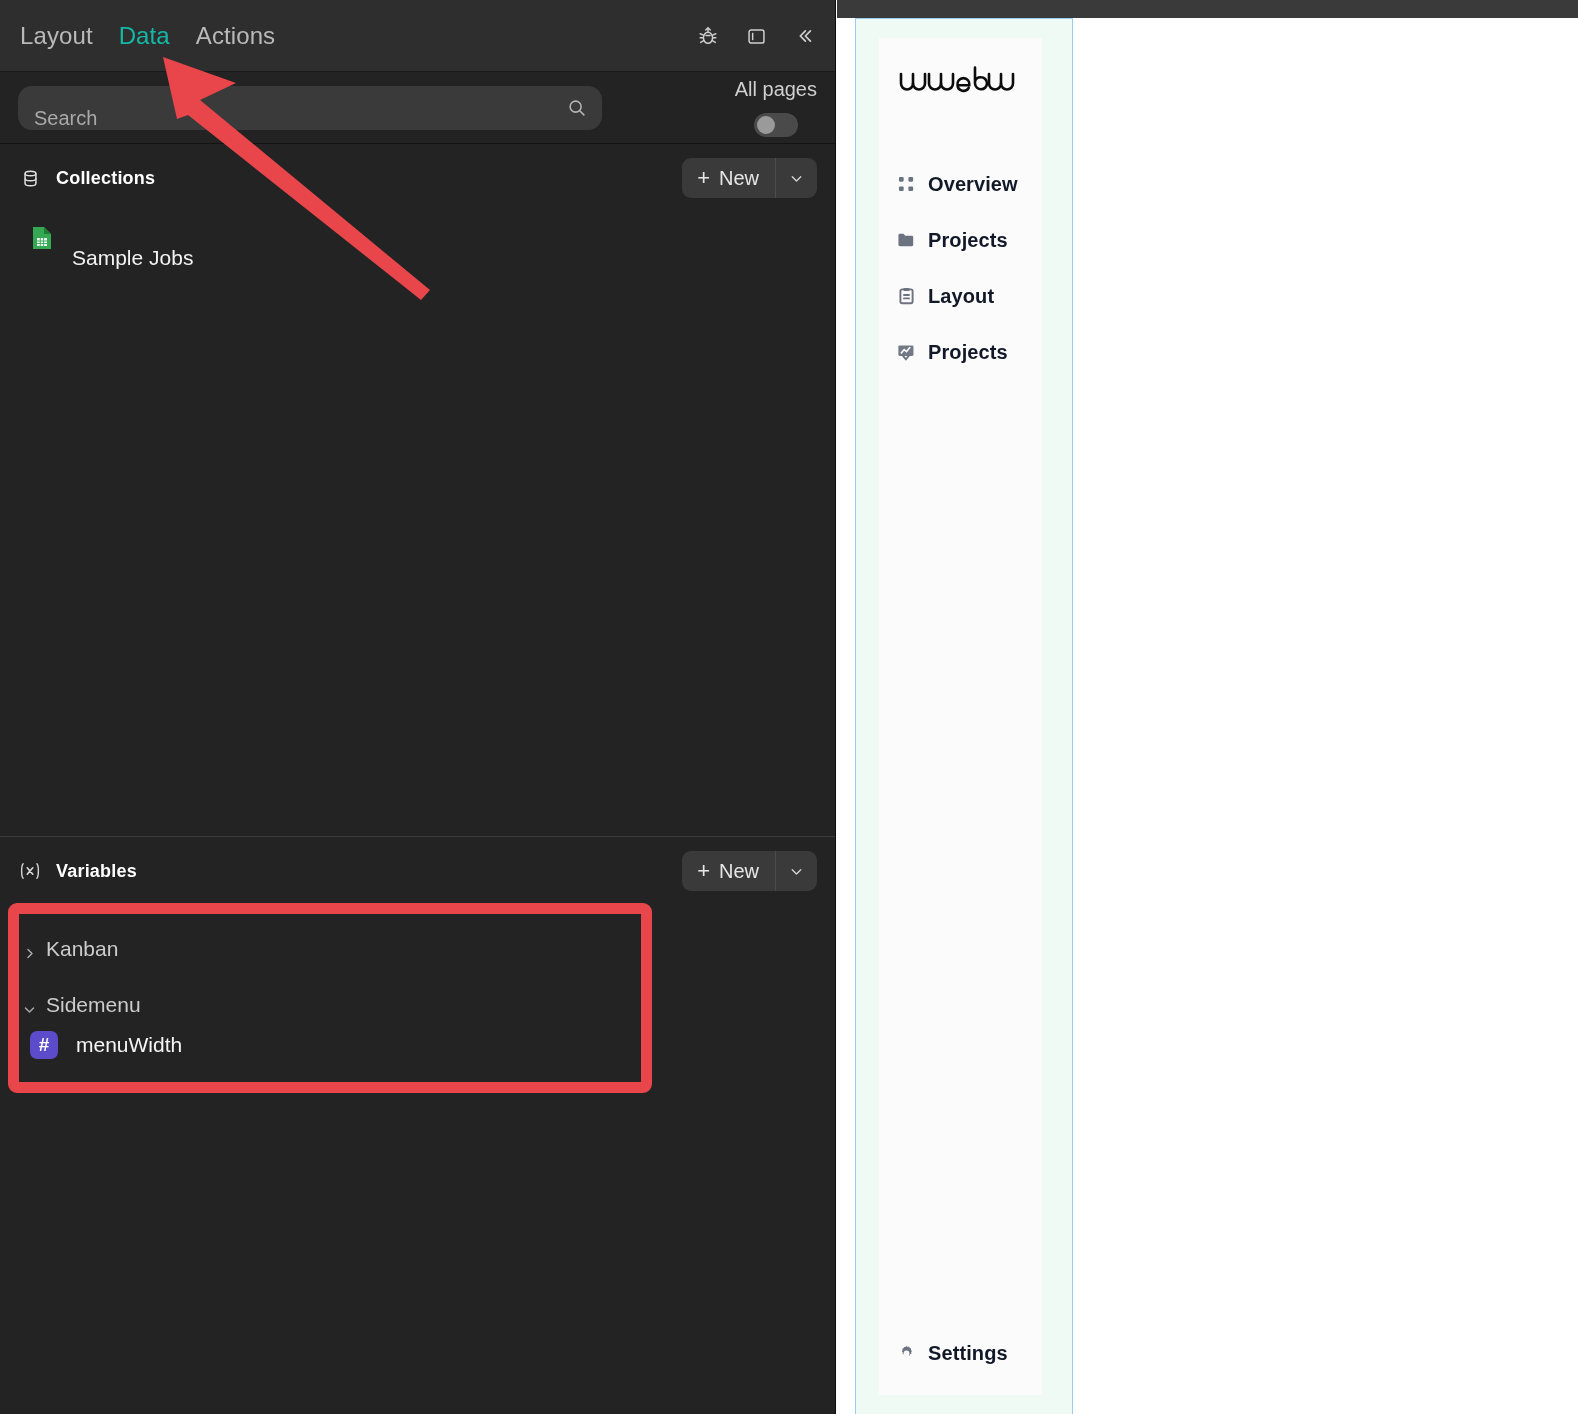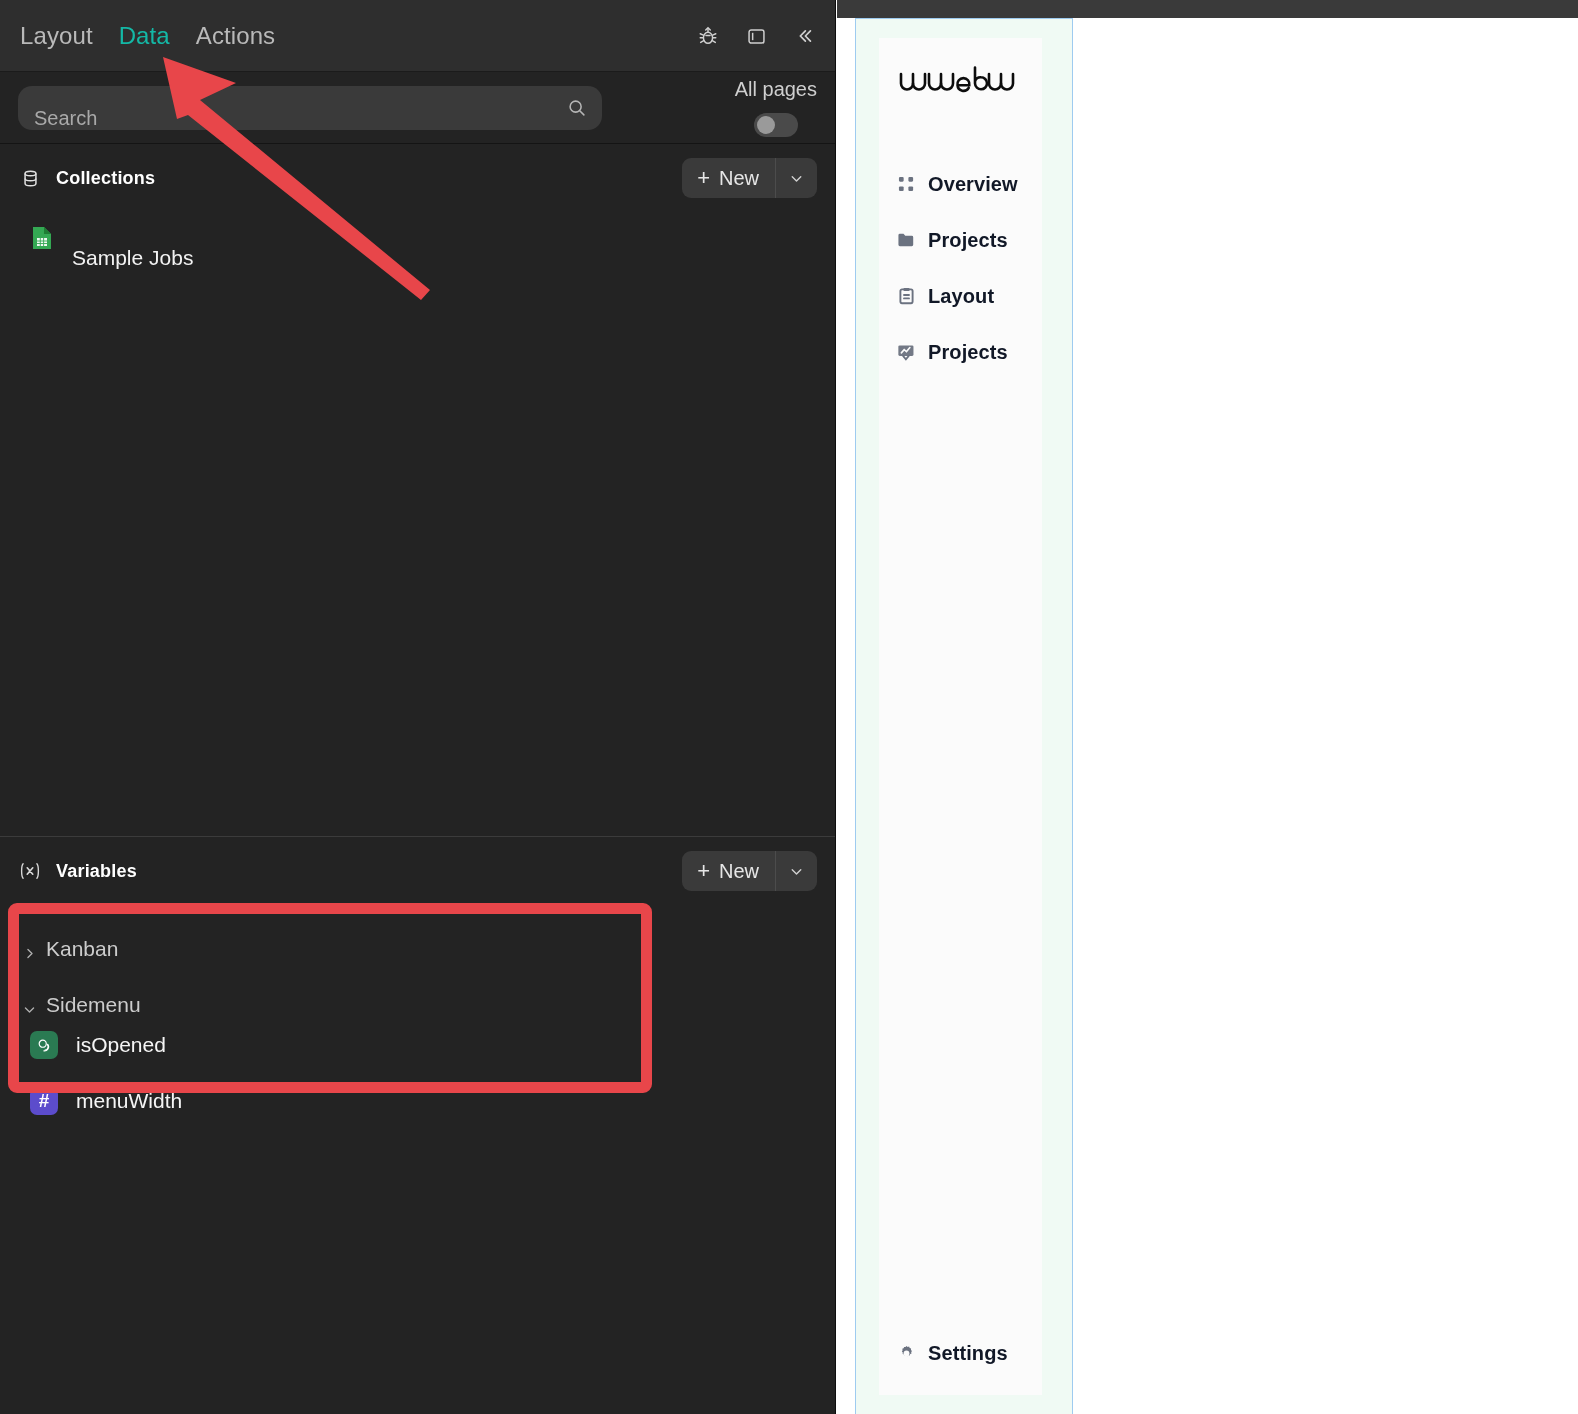--- a/index.html
+++ b/index.html
@@ -290,30 +290,20 @@
 
       <div class="var-row">
         <span class="chev">
           <svg width="15" height="15" viewBox="0 0 24 24" fill="none" stroke="currentColor" stroke-width="2.1" stroke-linecap="round" stroke-linejoin="round">
               <path d="M5.5 9.5l6.5 6.5 6.5-6.5"></path>
             </svg>
         </span>
         <span class="group-label">Sidemenu</span>
       </div>
 
-      <div class="var-leaf">
-        <span class="badge" style="background:#2a7a52">
-          <svg width="17" height="17" viewBox="0 0 24 24" fill="none" stroke="#ffffff" stroke-width="1.7">
-            <circle cx="9.5" cy="9.5" r="5"></circle>
-            <path d="M12.2 18.6a5 5 0 0 0 3.4-8.7"></path>
-            <path d="M10.5 19.4a5.8 5.8 0 0 0 6.2-8.9"></path>
-          </svg>
-        </span>
-        <span class="leaf-label">isOpened</span>
-      </div>
 
       <div class="var-leaf">
         <span class="badge" style="background:#5c4ccc">#</span>
         <span class="leaf-label">menuWidth</span>
       </div>
     </div>
 
     <div class="annot-box"></div>
     <svg class="annot-arrow" width="310" height="260" viewBox="0 0 310 260">
       <path d="M23 12 L96 38 L60 55 L290 245 L281 255 L48 70 L37 74 Z" fill="#e8464a"></path>

